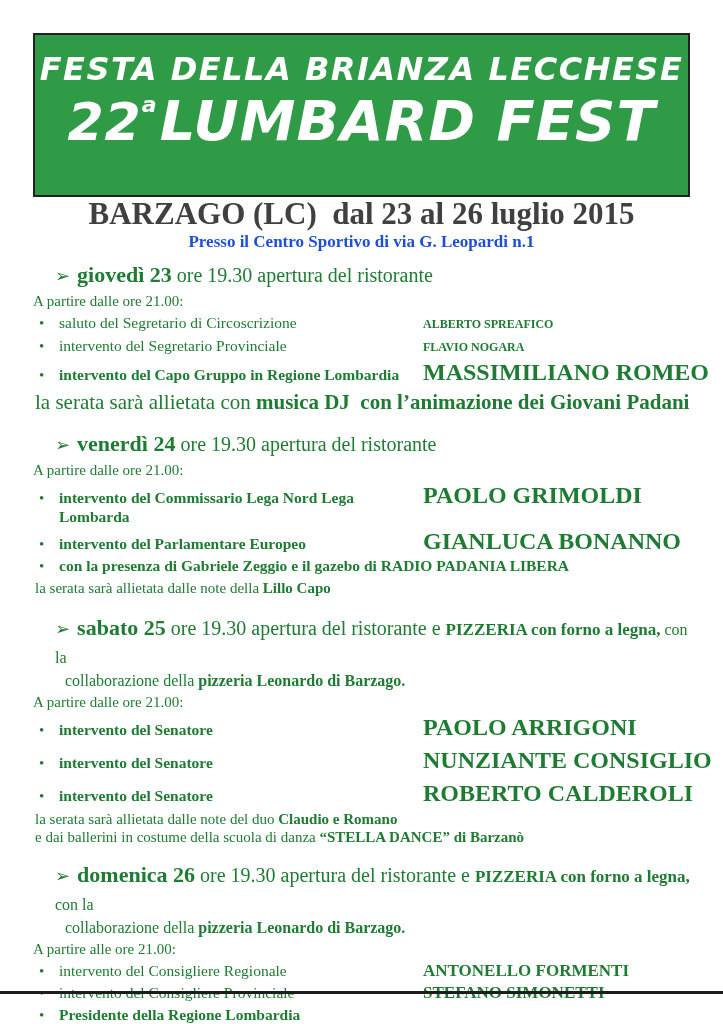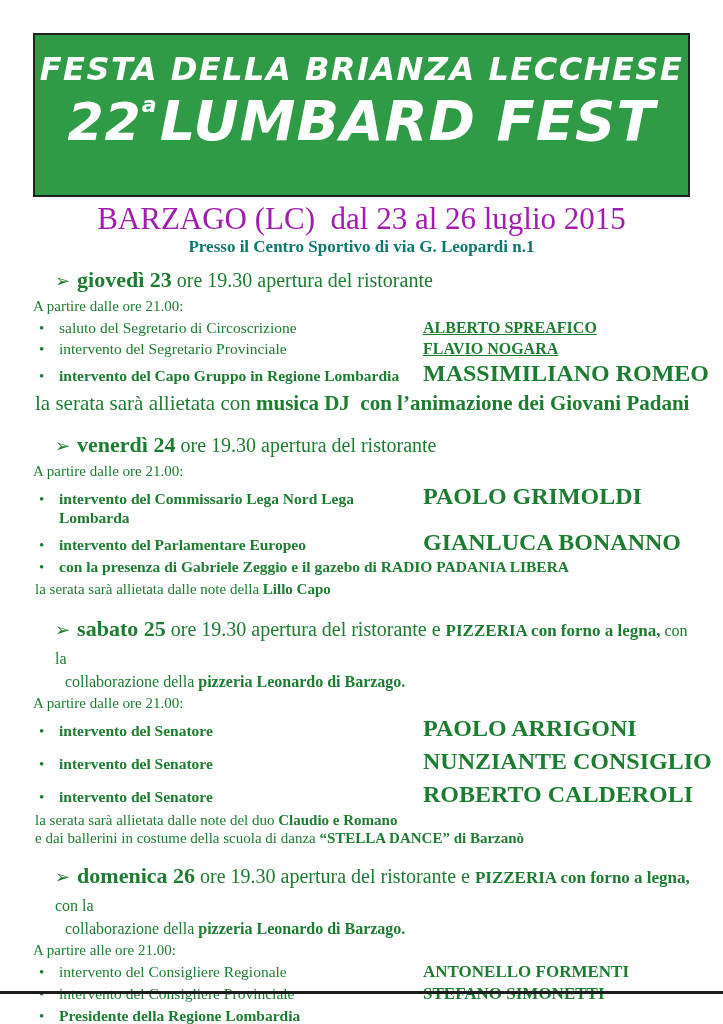--- a/index.html
+++ b/index.html
@@ -24,27 +24,27 @@
     font-style:italic;
     font-weight:bold;
     overflow:hidden;
   }
   .banner-line1 { padding-top:15px; font-size:32px; letter-spacing:1.5px; white-space:nowrap; }
   .banner-line2 { margin-top:4px; font-size:56px; line-height:1.05; letter-spacing:1px; white-space:nowrap; }
   .banner-line2 .num { font-size:52px; }
   .banner-line2 sup.ord { font-size:22px; vertical-align:28px; margin-right:2px; }
   
   .page-title {
-    margin-top:5px; text-align:center;
-    font-weight:normal; font-size:31px; line-height:34px;
-    white-space:pre; color:#a21caf;
+    text-align:center;
+    font-weight:bold; font-size:31px; line-height:34px;
+    white-space:pre; color:#404040;
   }
   .page-subtitle {
     text-align:center; font-weight:bold;
-    font-size:17px; line-height:21px; color:#0f766e;
+    font-size:17px; line-height:21px; color:#1d4ed8;
   }
   
   .section { margin:4px 33px; }
   .sec-giovedi  { margin-top:10px; }
   .sec-venerdi  { margin-top:18px; }
   .sec-sabato   { margin-top:18px; }
   .sec-domenica { margin-top:16px; }
   .sec-heading { padding-left:22px; font-size:20px; line-height:26px; white-space:pre-wrap; }
   .arrow { font-size:18px; margin-right:7px; }
   .day { font-weight:bold; font-size:22px; }
@@ -54,21 +54,21 @@
   .start-line { margin-top:3px; font-size:15px; line-height:18px; }
   .items { margin-top:3px; }
   .item { display:flex; align-items:baseline; padding-left:6px; }
   .item + .item { margin-top:2px; }
   .sec-sabato .item + .item { margin-top:7px; }
   .bullet { flex:0 0 20px; font-size:15px; }
   .item-text { flex:0 0 364px; font-size:15.5px; line-height:19px; }
   .item.full .item-text { flex:1 1 auto; }
   .item-text[data-weight="bold"] { font-weight:bold; }
   .name { flex:1 1 auto; font-weight:bold; white-space:nowrap; }
-  .name[data-size="small"]  { font-size:16px; line-height:19px;text-decoration:underline; }
+  .name[data-size="small"]  { font-size:12px; line-height:19px; }
   .name[data-size="medium"] { font-size:17px; line-height:20px; }
   .name[data-size="large"]  { font-size:24px; line-height:26px; }
   .name[data-size="xlarge"] { font-size:26px; line-height:28px; }
   .sec-footer { margin-top:4px; padding-left:2px; font-size:15px; line-height:18px; white-space:pre-wrap; }
   .sec-footer.big { font-size:21px; line-height:22px; margin-top:6px; }
   .bold { font-weight:bold; }
   .bottom-rule {
     position:absolute; left:0; top:991px;
     width:723px; height:3px; background:#1c1c1c;
   }

